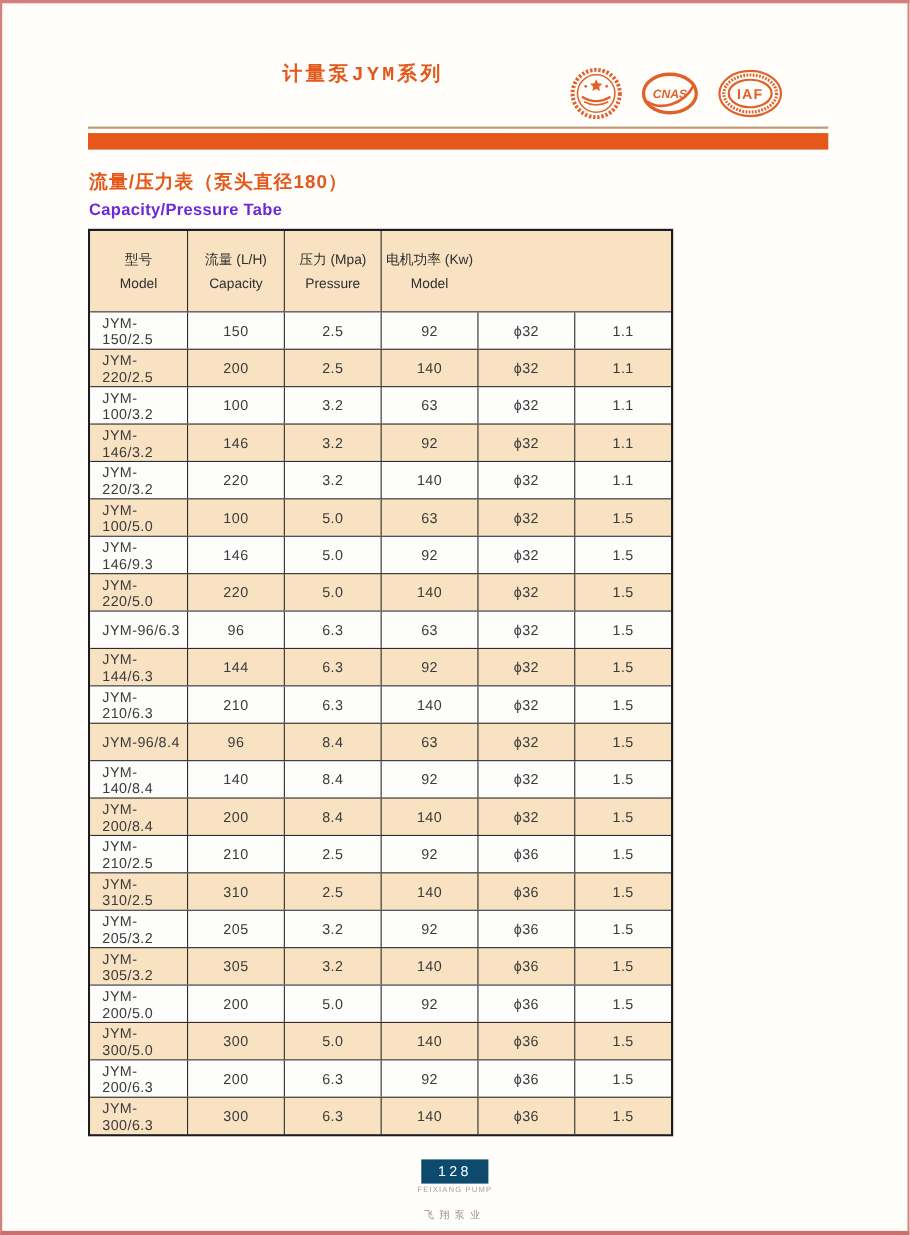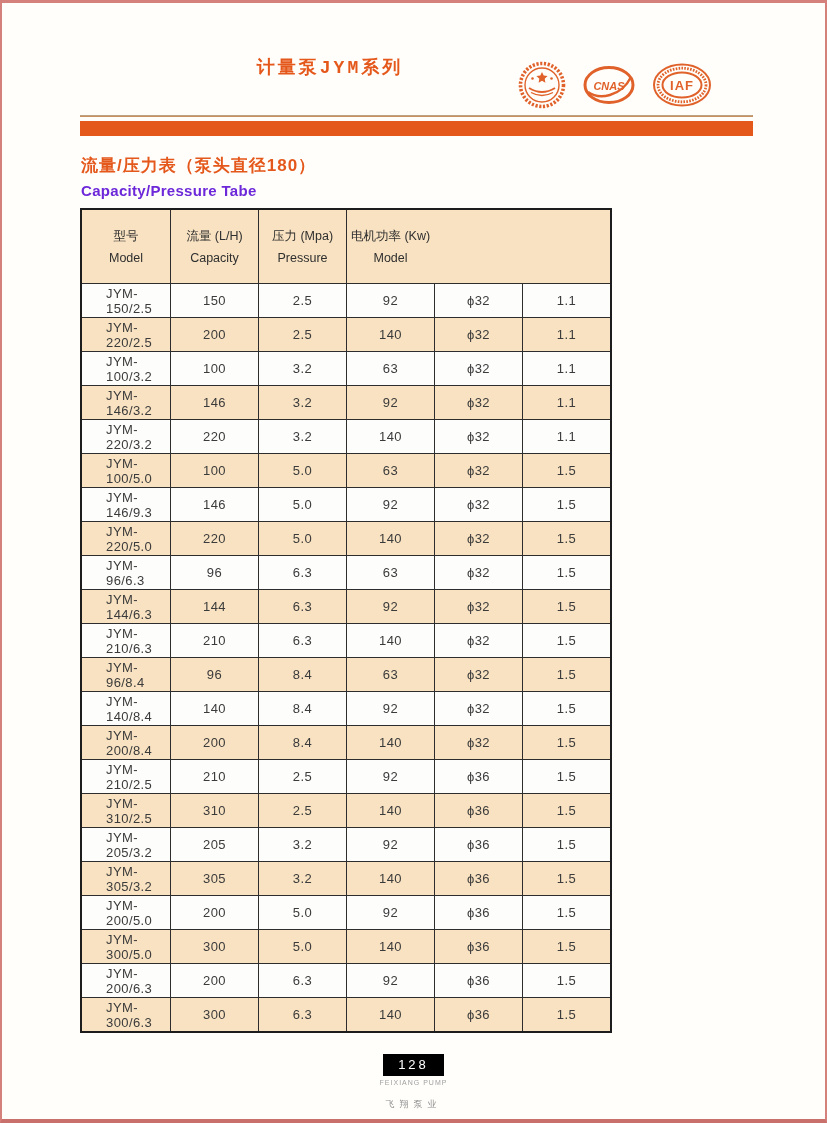--- a/index.html
+++ b/index.html
@@ -84,29 +84,29 @@
     height:34px;
     border-top:1px solid #2d2d2d;
     background:#fdfdfc;
   }
   .tr:nth-child(even) { background:#f8e2c1; }
   .td {
     border-left:1px solid #2d2d2d;
     display:flex; align-items:center; justify-content:center;
     font-size:13px; color:#3b3b3b; letter-spacing:0.4px;
   }
-  .td:first-child { border-left:none; justify-content:flex-start; padding-left:24px; }
+  .td:first-child { border-left:none; justify-content:flex-start; padding-left:11px; }
 
   
   .footer {
     position:absolute; top:1051px; left:0; width:100%;
     display:flex; flex-direction:column; align-items:center;
   }
   .page-num {
-    background:#000000; color:#fff;
+    background:#0c4a6e; color:#fff;
     font-size:13px; letter-spacing:3px;
     padding:3px 15px 4px 15px;
   }
   .brand-en {
     margin-top:3px;
     font-size:7px; color:#a0a0a0; letter-spacing:1px;
   }
   .brand-zh {
     margin-top:12px;
     font-size:9px; color:#8f8f8f; letter-spacing:5px;

